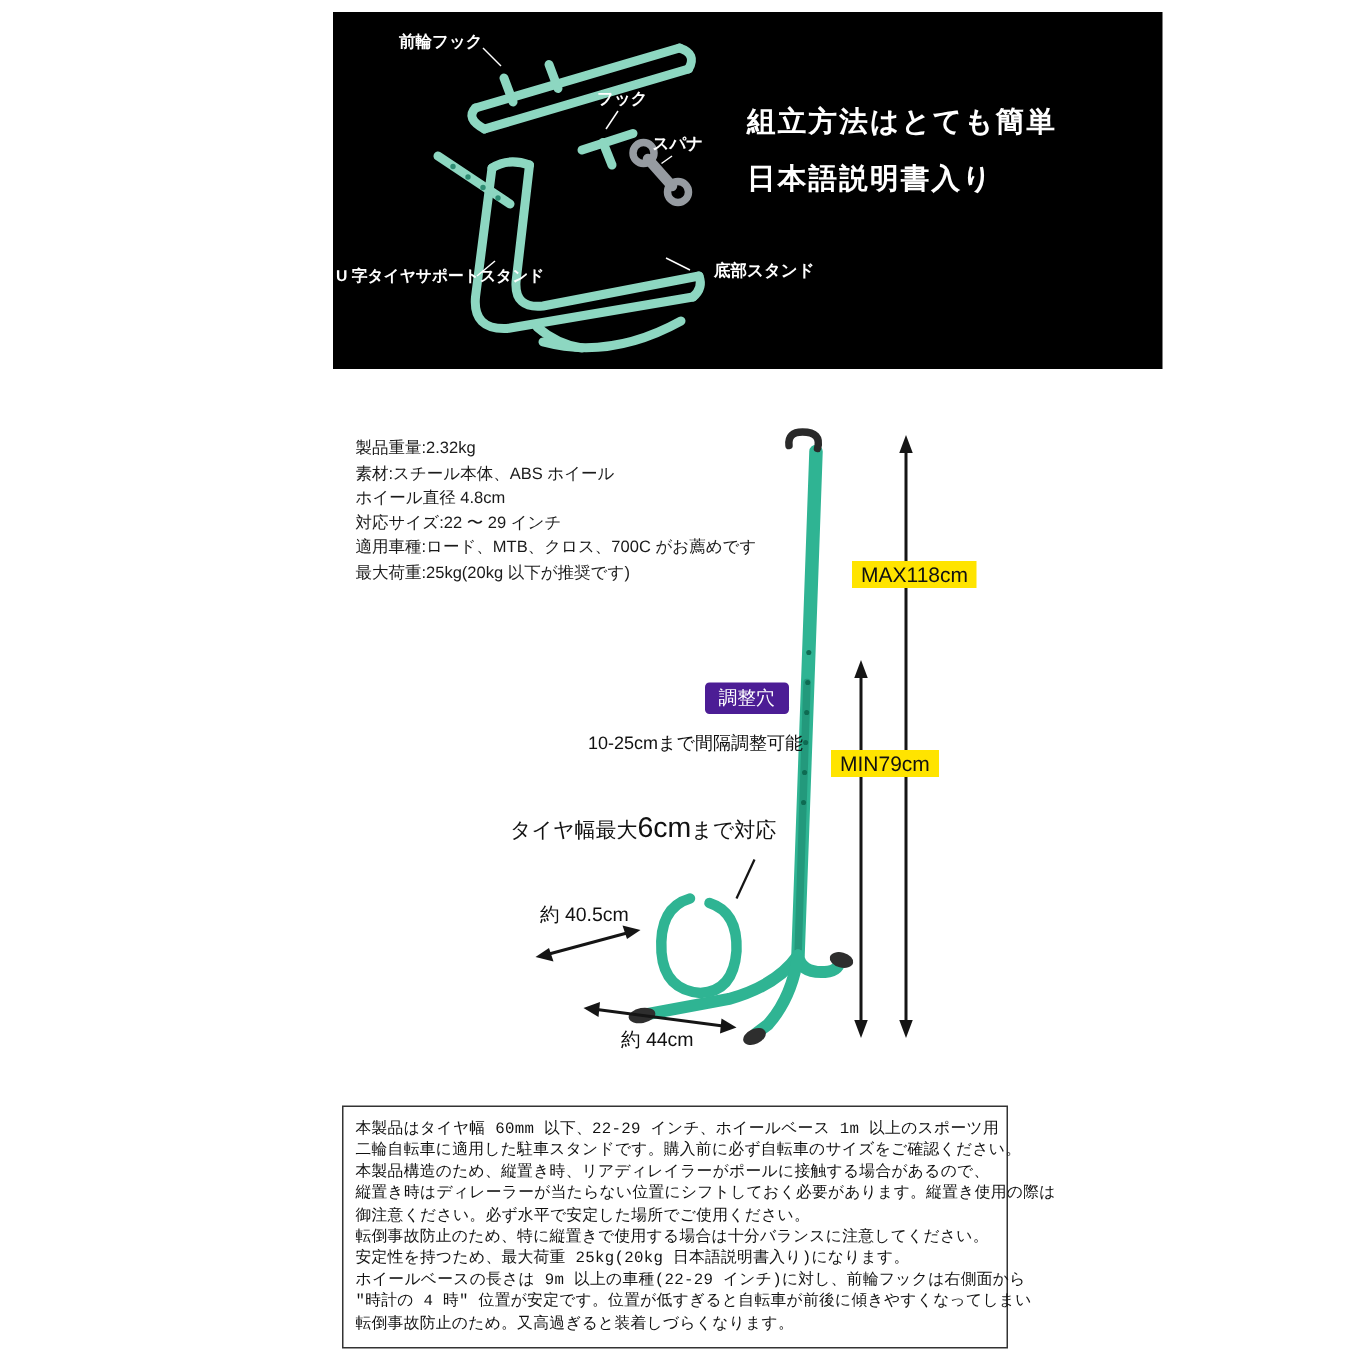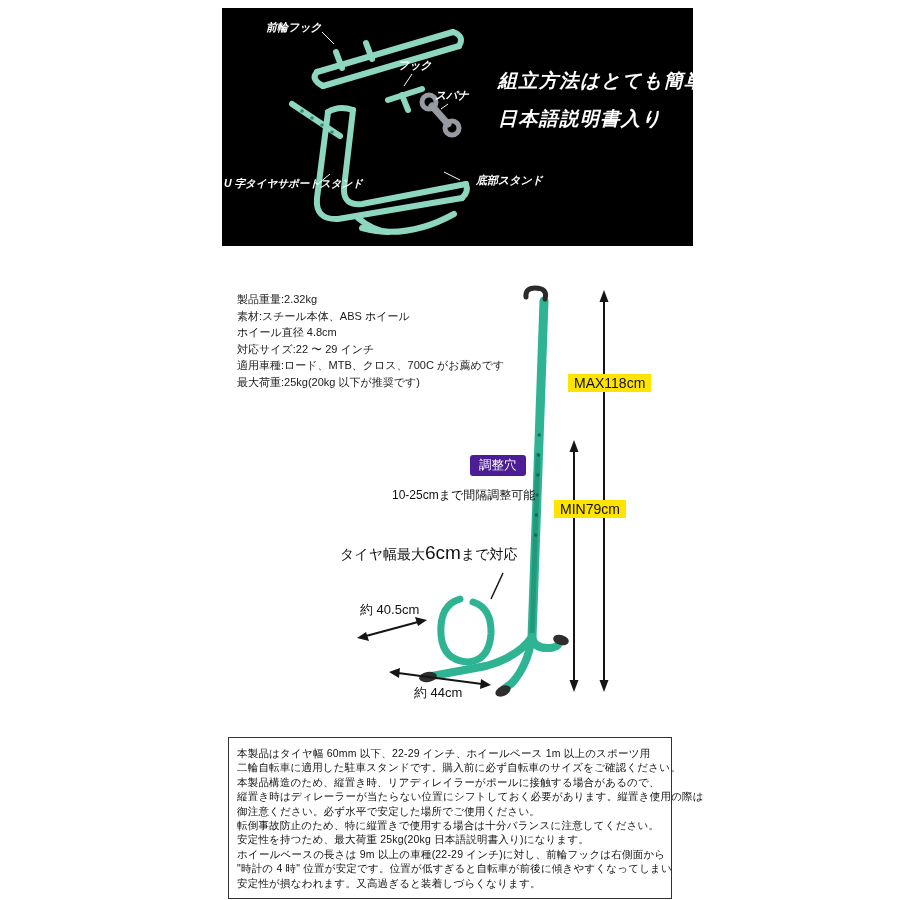--- a/index.html
+++ b/index.html
@@ -2,21 +2,21 @@
 <html><head>
 <meta charset="utf-8">
 <style>
   * { margin:0; padding:0; box-sizing:border-box; }
   html,body { background:#ffffff; }
   body {
     width:900px; height:900px; position:relative; overflow:hidden;
     font-family:"Liberation Sans","DejaVu Sans",sans-serif; color:#111;
   }
   
-  .hero { position:absolute; left:222px; top:8px; width:471px; height:238px; background:#000; overflow:hidden;font-style:italic; }
+  .hero { position:absolute; left:222px; top:8px; width:553px; height:238px; background:#000; overflow:hidden; }
   .hero-label { position:absolute; color:#fff; font-size:11px; font-weight:bold; white-space:nowrap; }
   .hero-label.small { font-size:10.5px; }
   .headline { position:absolute; left:276px; color:#fff; font-size:19px; font-weight:bold; letter-spacing:1.5px; white-space:nowrap; }
   .headline.l1 { top:60px; }
   .headline.l2 { top:98px; }
   
   .specs { position:absolute; left:237px; top:291px; }
   .spec-line { font-size:11px; line-height:16.5px; white-space:nowrap; color:#1a1a1a; }
   
   .diagram { position:absolute; left:320px; top:285px; width:330px; height:425px; }
@@ -26,21 +26,21 @@
   .max-label { left:248px; top:89px; }
   .min-label { left:234px; top:215px; }
   .adjust-label { left:104px; top:170px; background:#4c1d95; color:#fff; font-size:12.5px; padding:2px 9px; border-radius:3px;margin-left:46px; }
   .adjust-note { left:72px; top:202px; font-size:12px; }
   .tire-width { left:20px; top:257px; font-size:14px; }
   .tire-width .big { font-size:19px; }
   .depth-label { left:40px; top:316px; font-size:13px; }
   .width-label { left:94px; top:399px; font-size:13px; }
   
   .notes { position:absolute; left:228px; top:737px; width:444px; border:1px solid #333; padding:8px 8px; background:#fff; }
-  .note-line { font-size:10.5px; line-height:14.4px; letter-spacing:0.2px; white-space:nowrap; }
+  .note-line { font-size:10.5px; line-height:14.4px; letter-spacing:0.2px; white-space:nowrap;font-family:Liberation Mono, monospace; }
 </style>
 </head>
 <body>
 
 <section class="hero">
   <svg width="478" height="238" viewBox="0 0 478 238">
 
     <g stroke="#8dd7c1" stroke-width="6" fill="none" stroke-linecap="round" stroke-linejoin="round">
 
       <path d="M95 64 L231 24"></path>
@@ -173,14 +173,14 @@
 <section class="notes">
   <div class="note-line">本製品はタイヤ幅 60mm 以下、22-29 インチ、ホイールベース 1m 以上のスポーツ用</div>
   <div class="note-line">二輪自転車に適用した駐車スタンドです。購入前に必ず自転車のサイズをご確認ください。</div>
   <div class="note-line">本製品構造のため、縦置き時、リアディレイラーがポールに接触する場合があるので、</div>
   <div class="note-line">縦置き時はディレーラーが当たらない位置にシフトしておく必要があります。縦置き使用の際は</div>
   <div class="note-line">御注意ください。必ず水平で安定した場所でご使用ください。</div>
   <div class="note-line">転倒事故防止のため、特に縦置きで使用する場合は十分バランスに注意してください。</div>
   <div class="note-line">安定性を持つため、最大荷重 25kg(20kg 日本語説明書入り)になります。</div>
   <div class="note-line">ホイールベースの長さは 9m 以上の車種(22-29 インチ)に対し、前輪フックは右側面から</div>
   <div class="note-line">"時計の 4 時" 位置が安定です。位置が低すぎると自転車が前後に傾きやすくなってしまい</div>
-  <div class="note-line">安定性が損なわれます。又高過ぎると装着しづらくなります。</div>
+  <div class="note-line">転倒事故防止のため。又高過ぎると装着しづらくなります。</div>
 </section>
 
 </body></html>

